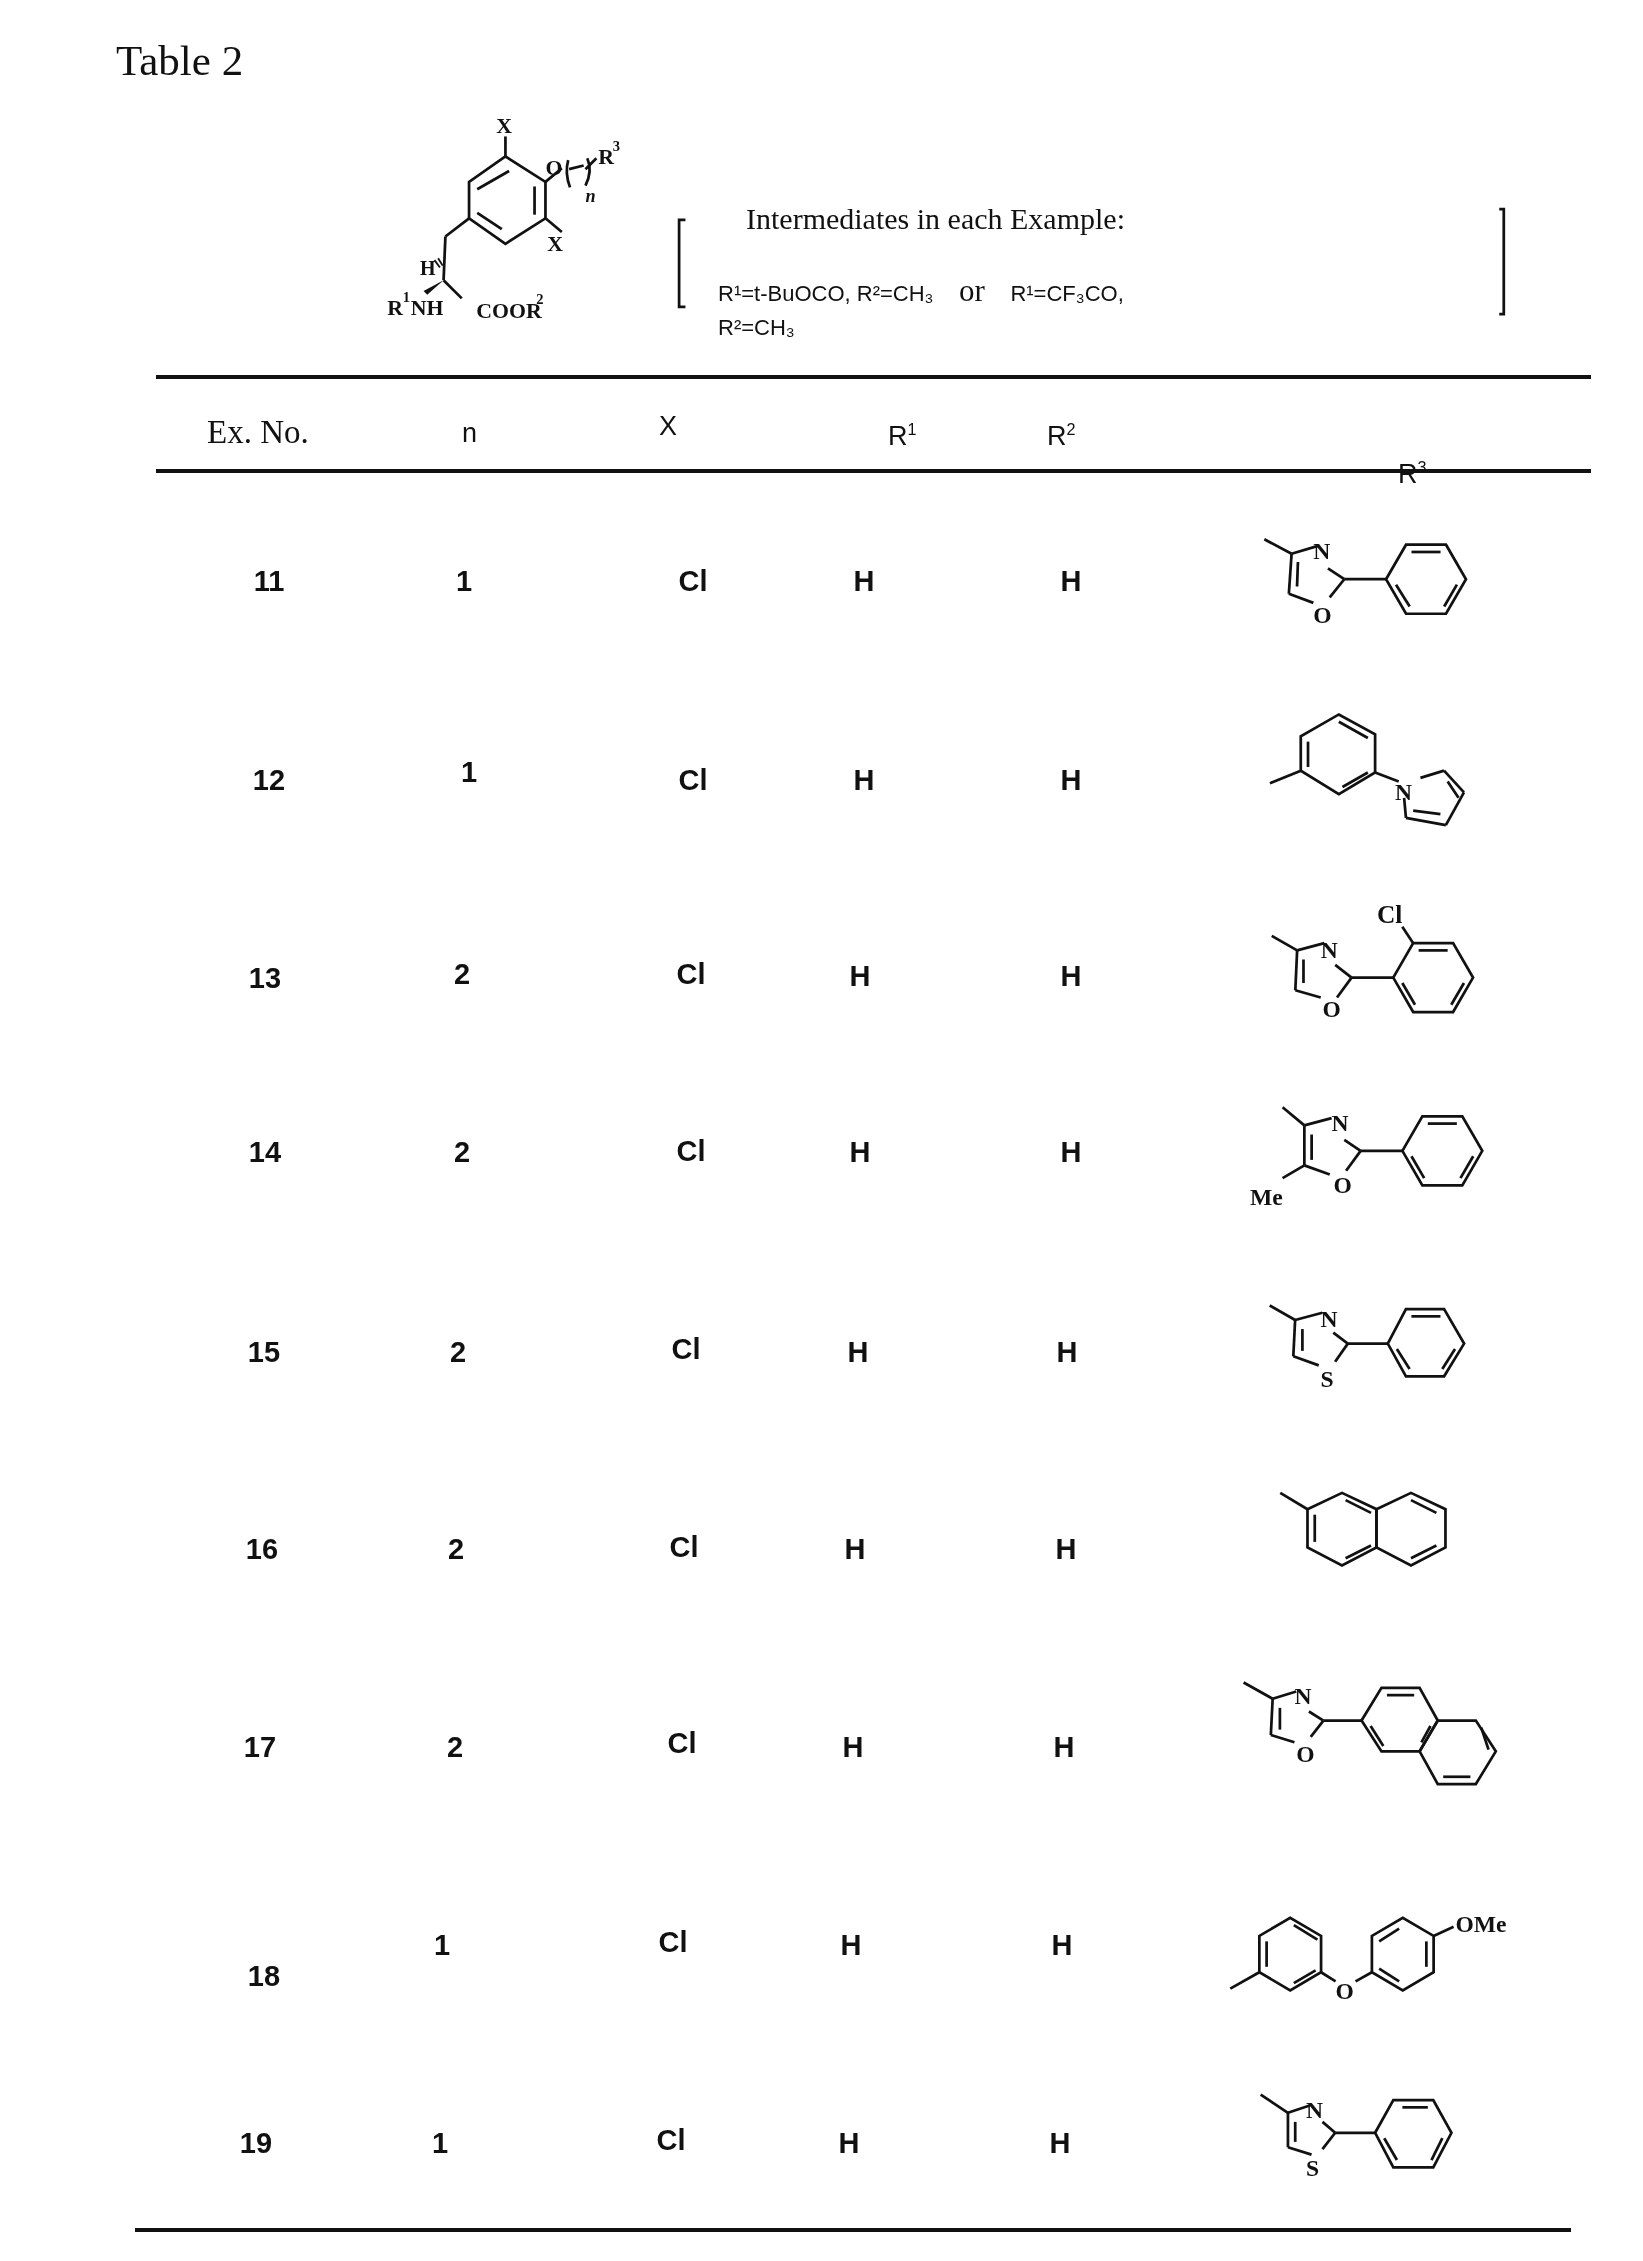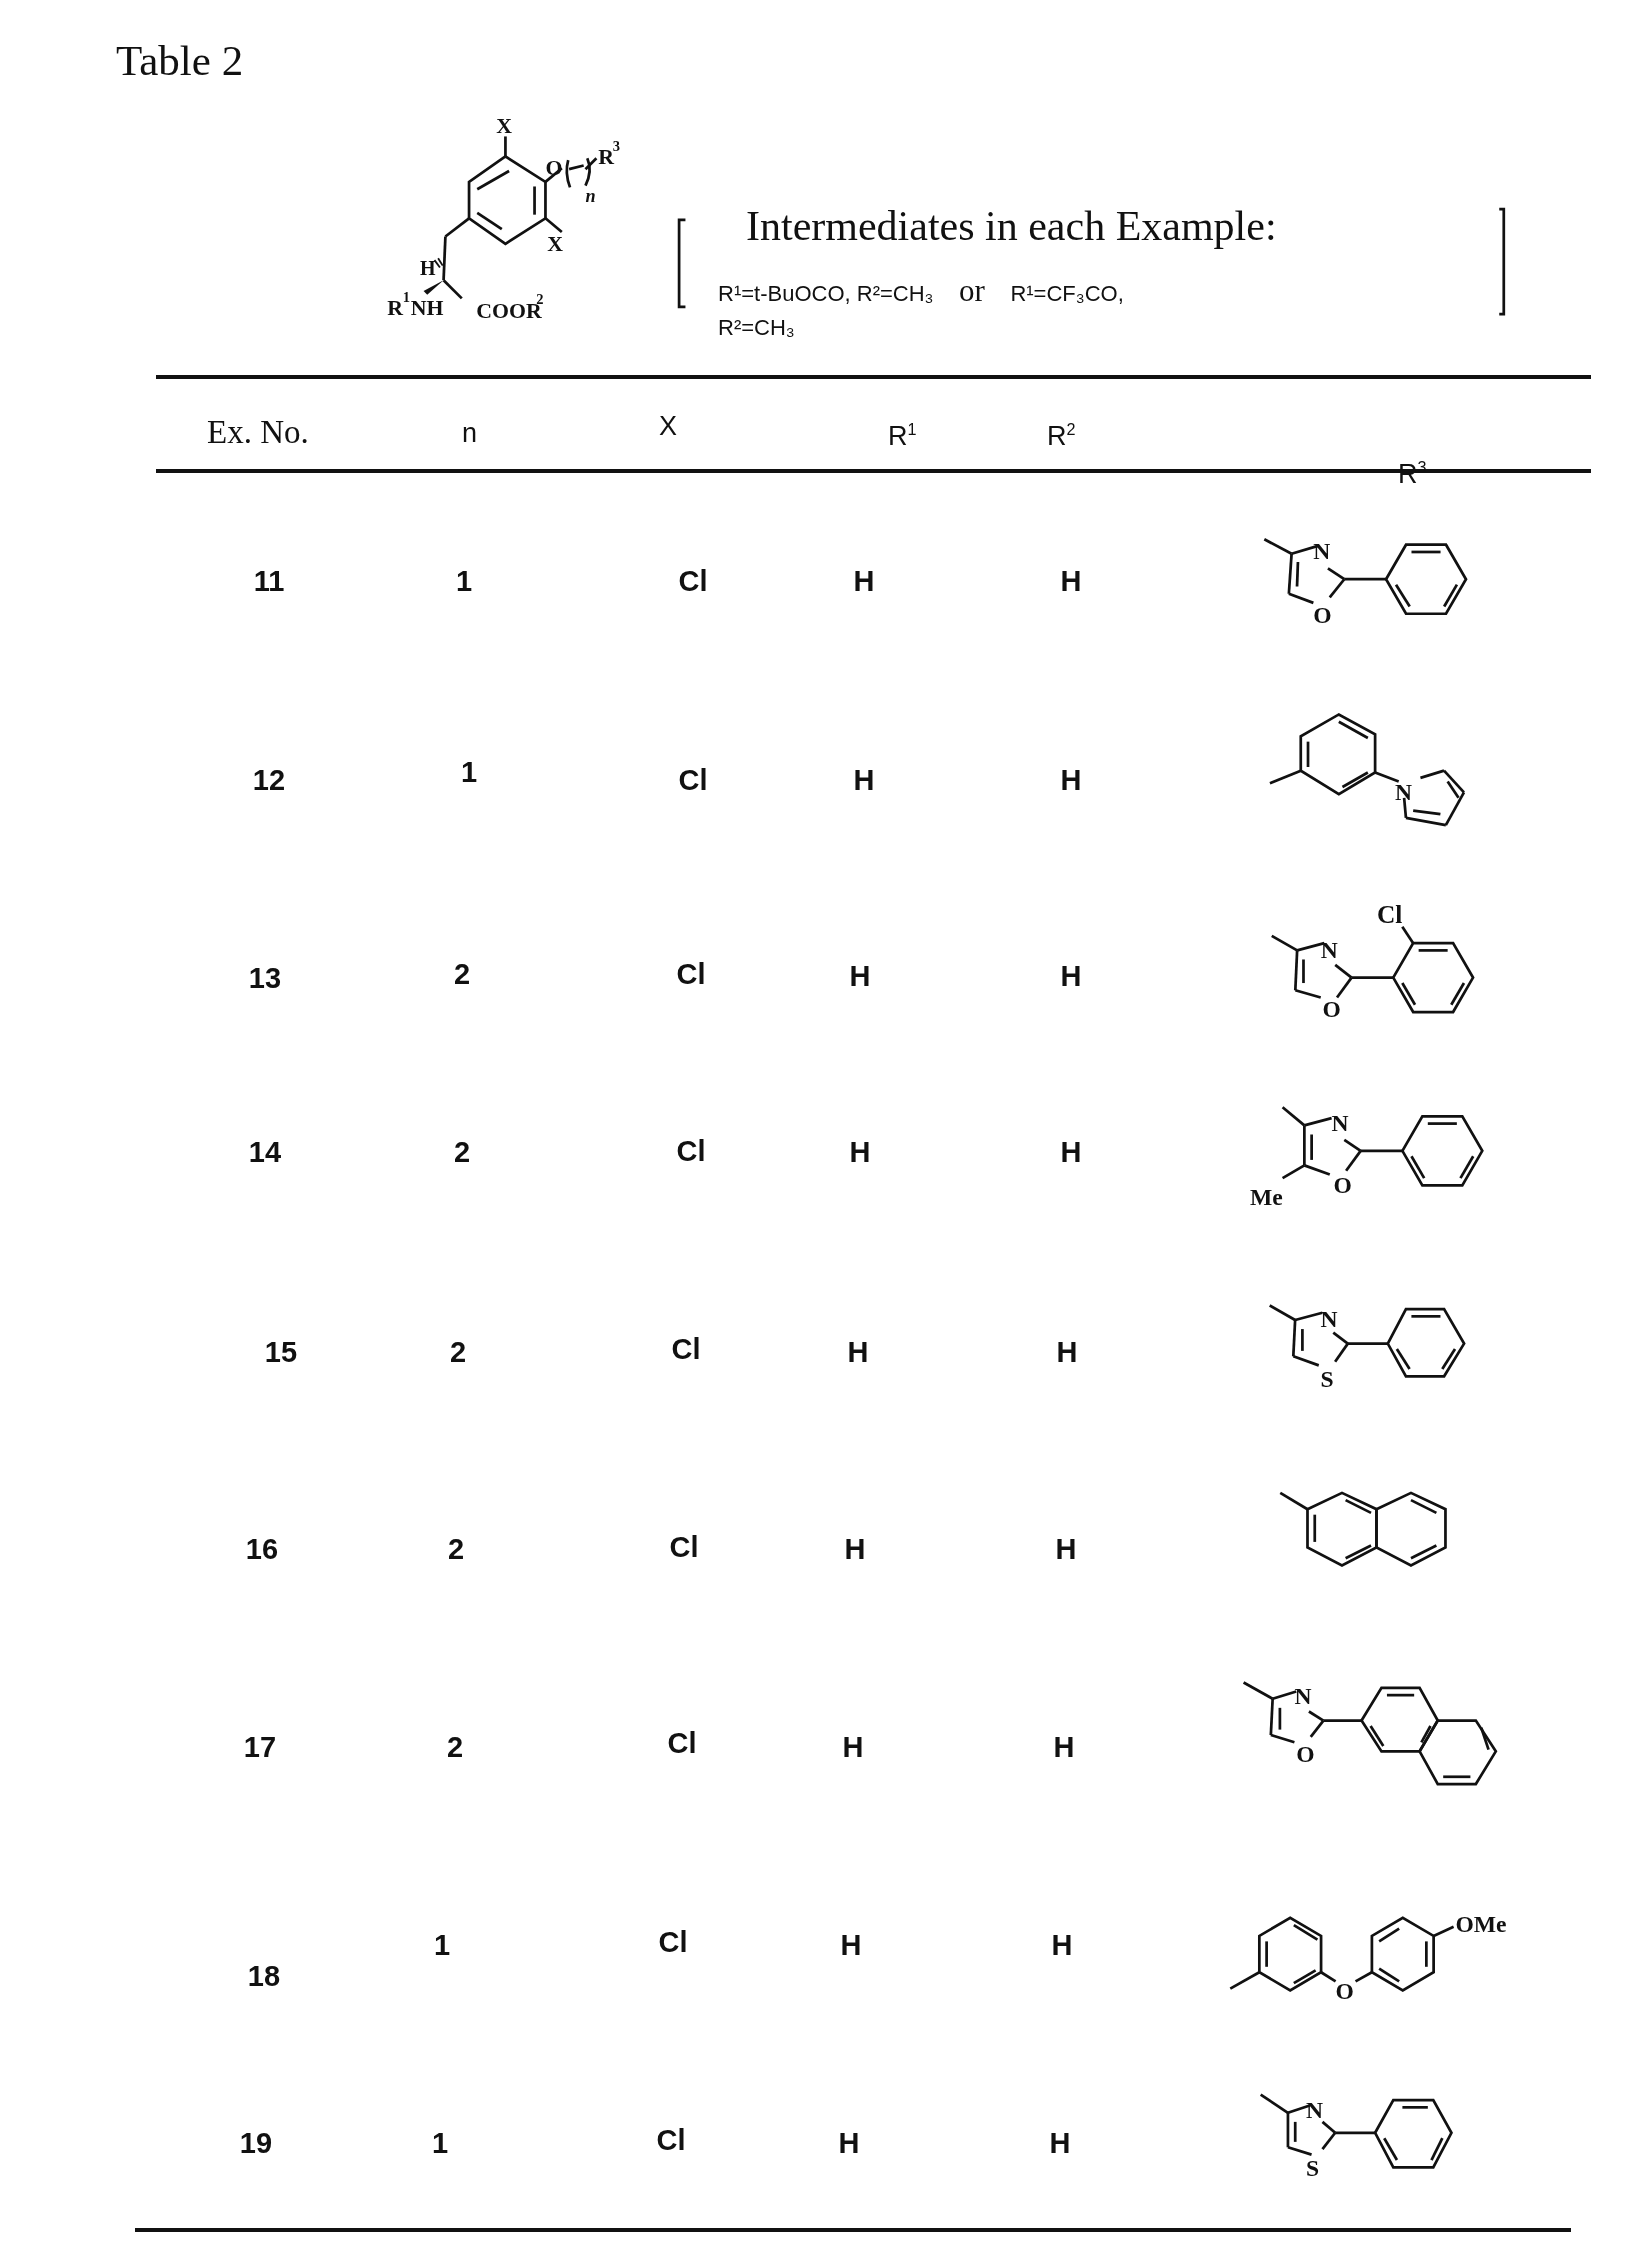--- a/index.html
+++ b/index.html
@@ -1,21 +1,21 @@
 <!DOCTYPE html>
 <html style="font-size:14.5px"><head>
 <meta charset="utf-8">
 <style>
   html, body { margin:0; padding:0; background:#ffffff; }
   body { width:1644px; height:2261px; position:relative; overflow:hidden; color:#111; font-family:"DejaVu Serif", serif; }
   .abs { position:absolute; }
   .title { left:116px; top:36px; font-size:43px; font-family:"Liberation Serif", serif; }
   .core { left:218px; top:100px; width:473px; height:273px; }
   .bracket-block { left:673px; top:200px; width:855px; height:145px; }
-  .int-title { left:746px; top:202px; font-size:42px; font-family:"Liberation Serif", serif; white-space:nowrap; }
+  .int-title { left:746px; top:202px; font-size:30px; font-family:"Liberation Serif", serif; white-space:nowrap; }
   .int-line { font-family:"Liberation Sans", sans-serif; font-size:22px; white-space:nowrap; }
   .int-l1 { left:718px; top:273px; }
   .int-l2 { left:718px; top:315px; }
   .int-l1 .or { font-family:"Liberation Serif", serif; font-size:31px; margin:0 25.5px; }
   .rule { left:156px; width:1435px; height:3.6px; background:#111; }
   .hdr { top:414px; font-size:33px; font-family:"Liberation Serif", serif; }
   .hdr-sm { font-family:"Liberation Sans", sans-serif; font-size:27px; }
   sup { font-size:60%; }
   .cell { font-family:Liberation Sans, sans-serif; font-size:29px; font-weight:bold; transform:translateX(-50%); }
   .r3 { position:absolute; }
@@ -115,21 +115,21 @@
   <div class="abs cell" style="left:1071px; top:960px;">H</div>
 </div>
 <div>
   <div class="abs cell" style="left:265px; top:1136px;">14</div>
   <div class="abs cell" style="left:462px; top:1136px;">2</div>
   <div class="abs cell" style="left:691px; top:1135px;">Cl</div>
   <div class="abs cell" style="left:860px; top:1136px;">H</div>
   <div class="abs cell" style="left:1071px; top:1136px;">H</div>
 </div>
 <div>
-  <div class="abs cell" style="left:264px; top:1336px;margin-left:17px;">15</div>
+  <div class="abs cell" style="left:264px; top:1336px;">15</div>
   <div class="abs cell" style="left:458px; top:1336px;">2</div>
   <div class="abs cell" style="left:686px; top:1333px;">Cl</div>
   <div class="abs cell" style="left:858px; top:1336px;">H</div>
   <div class="abs cell" style="left:1067px; top:1336px;">H</div>
 </div>
 <div>
   <div class="abs cell" style="left:262px; top:1533px;">16</div>
   <div class="abs cell" style="left:456px; top:1533px;">2</div>
   <div class="abs cell" style="left:684px; top:1531px;">Cl</div>
   <div class="abs cell" style="left:855px; top:1533px;">H</div>

